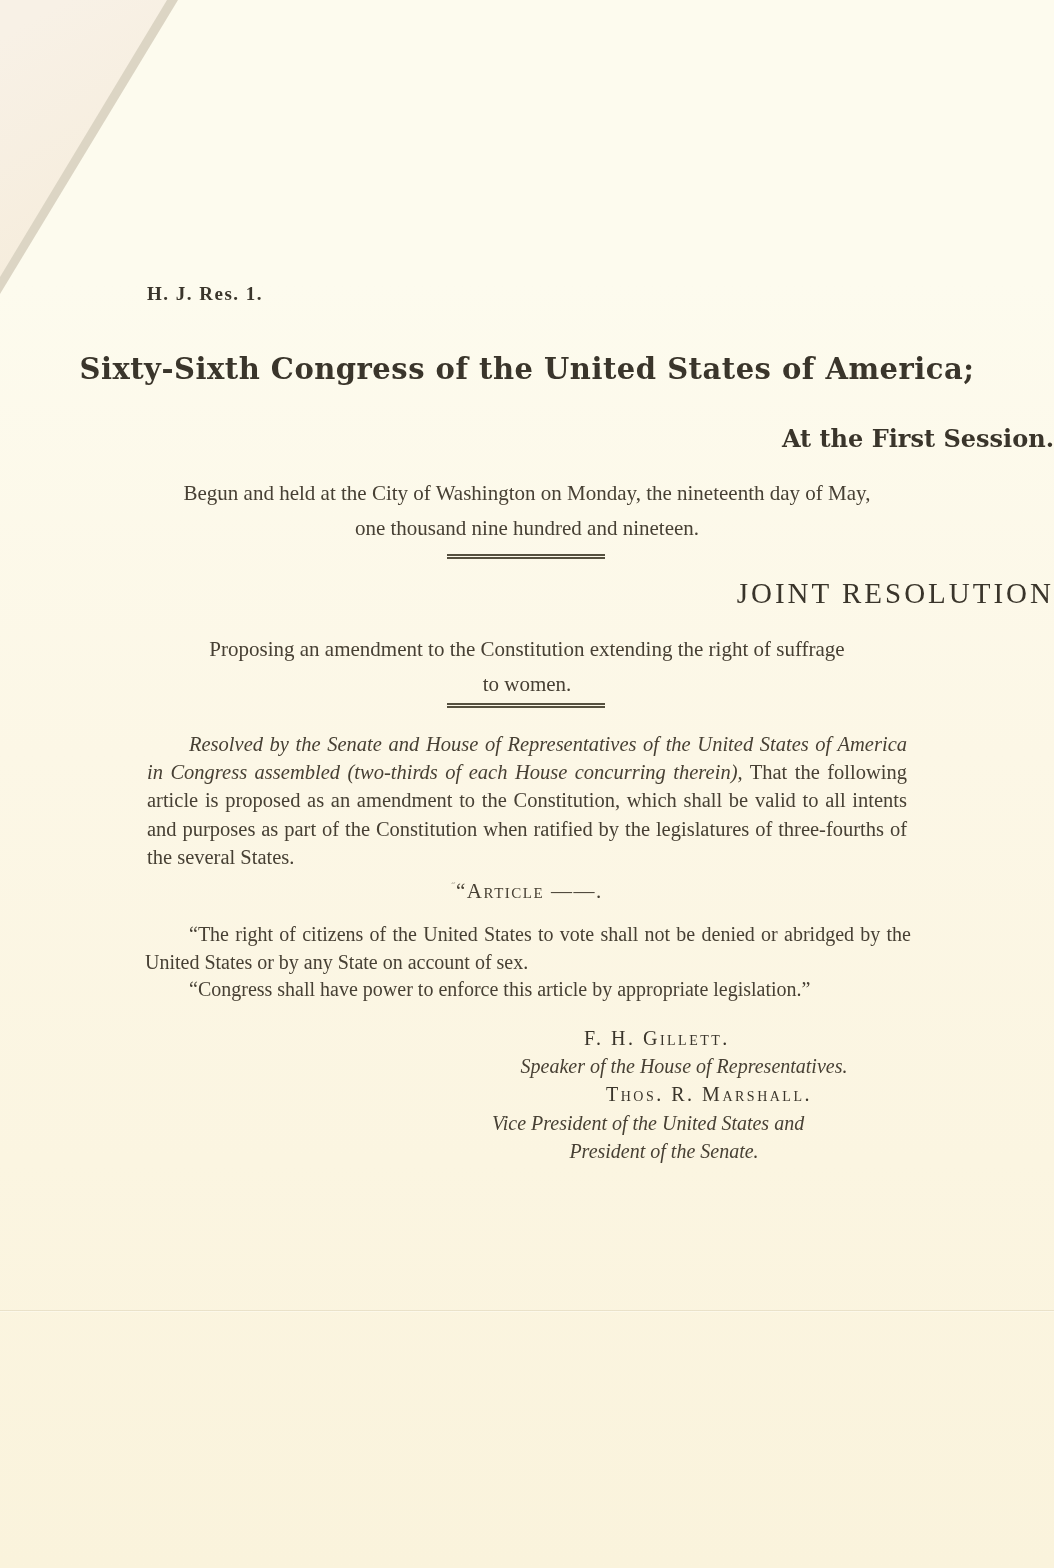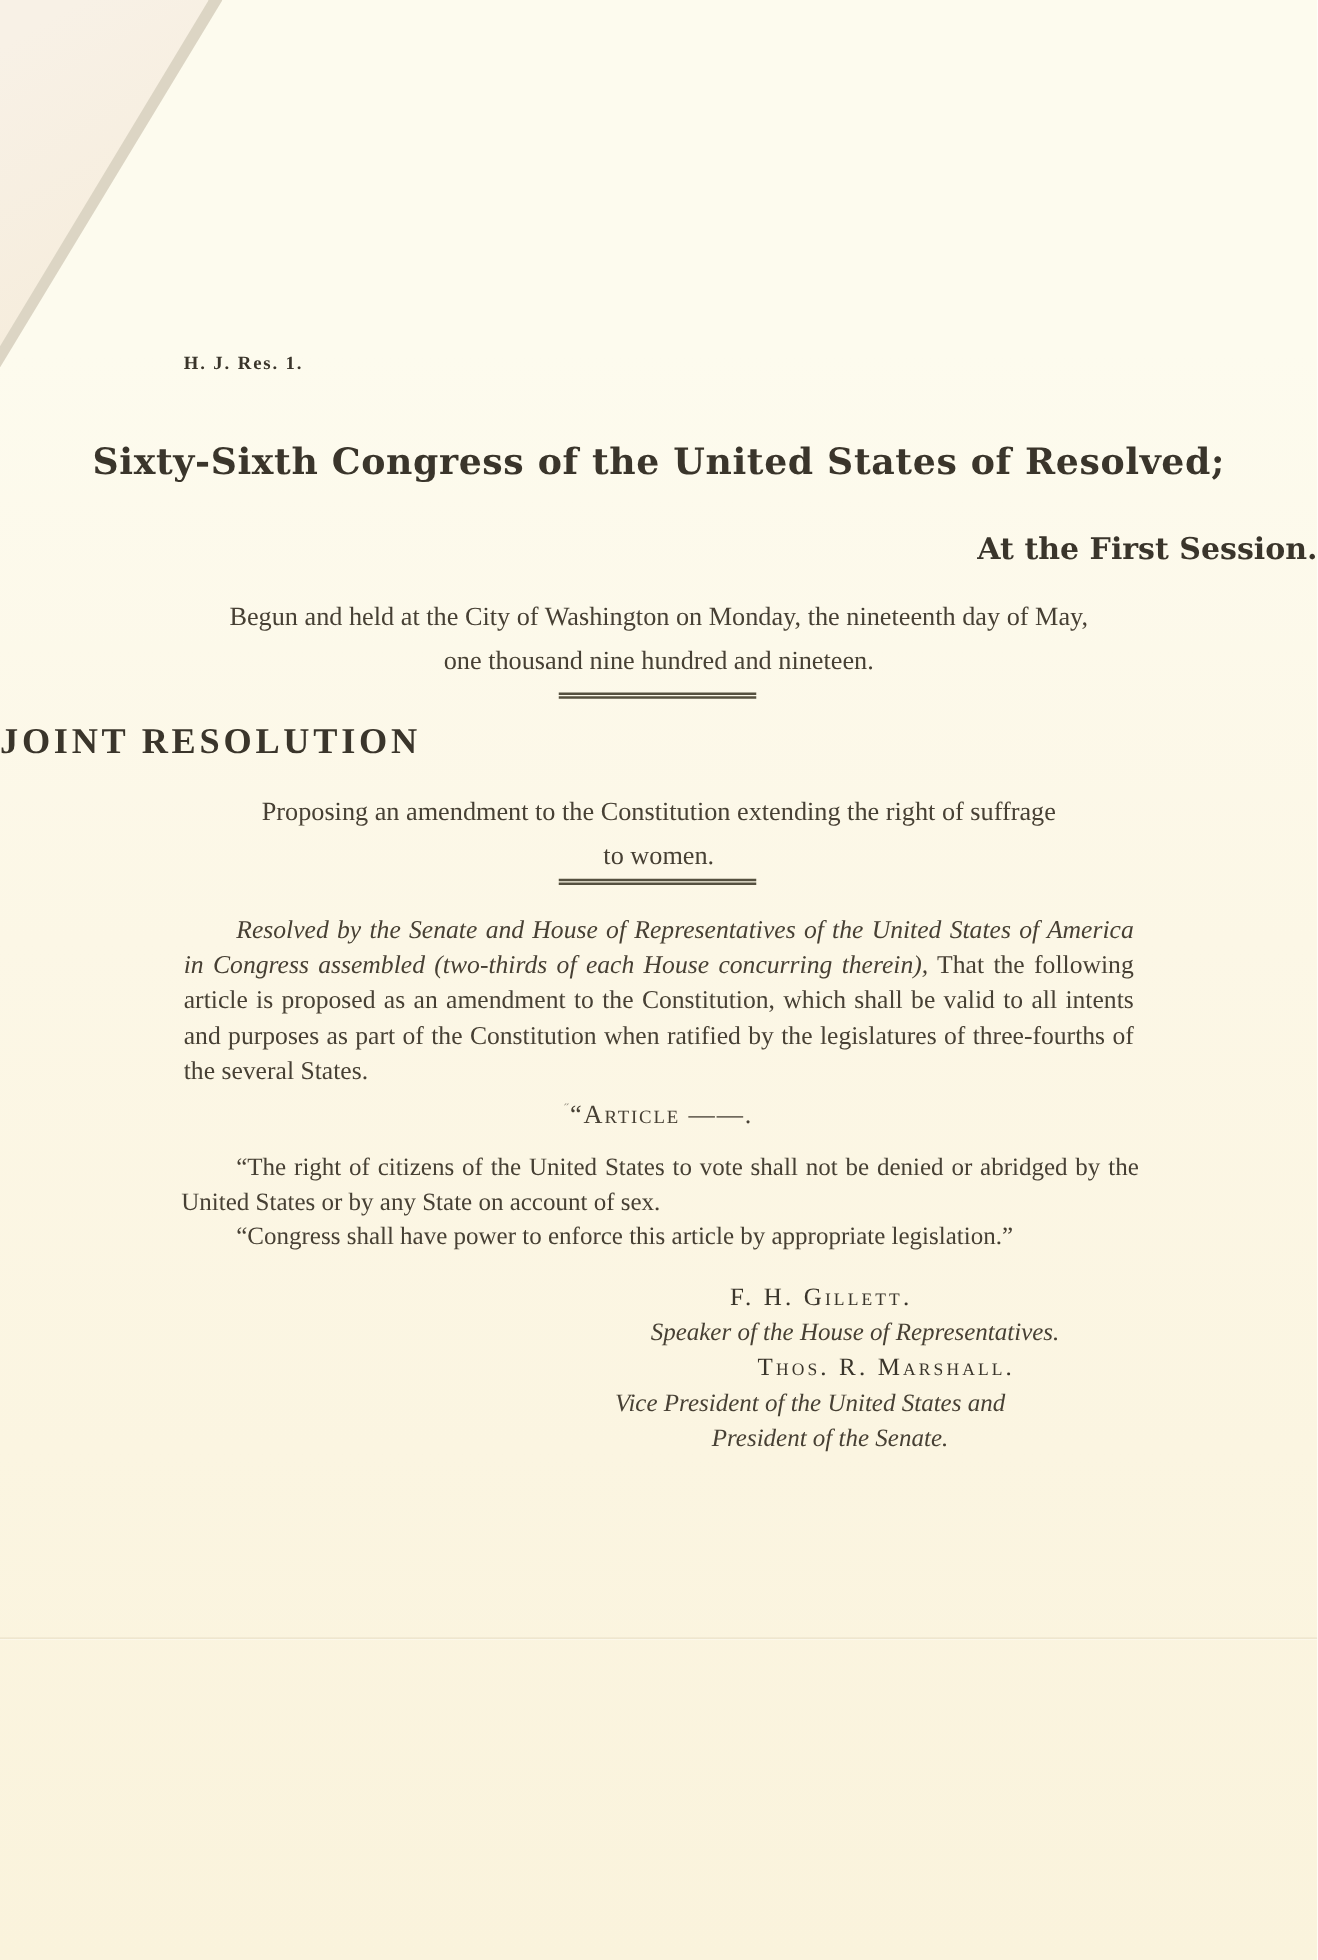--- a/index.html
+++ b/index.html
@@ -40,21 +40,21 @@
   }
   .crease {
     position: absolute; top: 1310px; left: 0;
     width: 100%; height: 1px;
     background: rgba(150, 128, 88, 0.16);
     box-shadow: 0 1px 0 rgba(255, 255, 255, 0.35);
   }
 
   .bill-number {
     position: absolute; top: 283px; left: 147px;
-    font-size: 15px; font-weight: bold; letter-spacing: 1.5px;
+    font-size: 19px; font-weight: bold; letter-spacing: 1.5px;
     color: var(--ink-dark);
   }
   .blackletter {
     font-family: "DejaVu Serif", "Liberation Serif", serif;
     font-weight: bold;
     color: var(--ink-dark);
     margin: 0;
   }
   .congress-title {
     position: absolute; top: 352px; left: 0;
@@ -74,22 +74,22 @@
   .rule {
     position: absolute; left: 447px;
     width: 158px; height: 5px;
     border-top: 2px solid #55503f;
     border-bottom: 2px solid #55503f;
   }
   .rule-1 { top: 554px; }
   .rule-2 { top: 703px; }
   .resolution-type {
     position: absolute; top: 577px; left: 0;
-    width: 100%; text-align: left;
-    font-size: 29px; font-weight: bold; letter-spacing: 3px;
+    width: 100%; text-align: right;
+    font-size: 29px; font-weight: normal; letter-spacing: 3px;
     margin: 0; color: var(--ink-dark);
   }
   .purpose {
     position: absolute; top: 632px; left: 147px;
     width: 760px; text-align: center;
     font-size: 21px; line-height: 35px;
   }
   .resolved {
     position: absolute; top: 730px; left: 147px;
     width: 760px; margin: 0;
@@ -130,21 +130,21 @@
 </head>
 <body>
 
 <div class="page">
 
   <div class="fold-edge"></div>
   <div class="fold-face"></div>
 
   <div class="bill-number">H. J. Res. 1.</div>
 
-  <h1 class="congress-title blackletter">Sixty-Sixth Congress of the United States of Resolved;</h1>
+  <h1 class="congress-title blackletter">Sixty-Sixth Congress of the United States of America;</h1>
 
   <h2 class="session-title blackletter">At the First Session.</h2>
 
   <div class="convening">
     <div>Begun and held at the City of Washington on Monday, the nineteenth day of May,</div>
     <div>one thousand nine hundred and nineteen.</div>
   </div>
 
   <div class="rule rule-1"></div>
 

